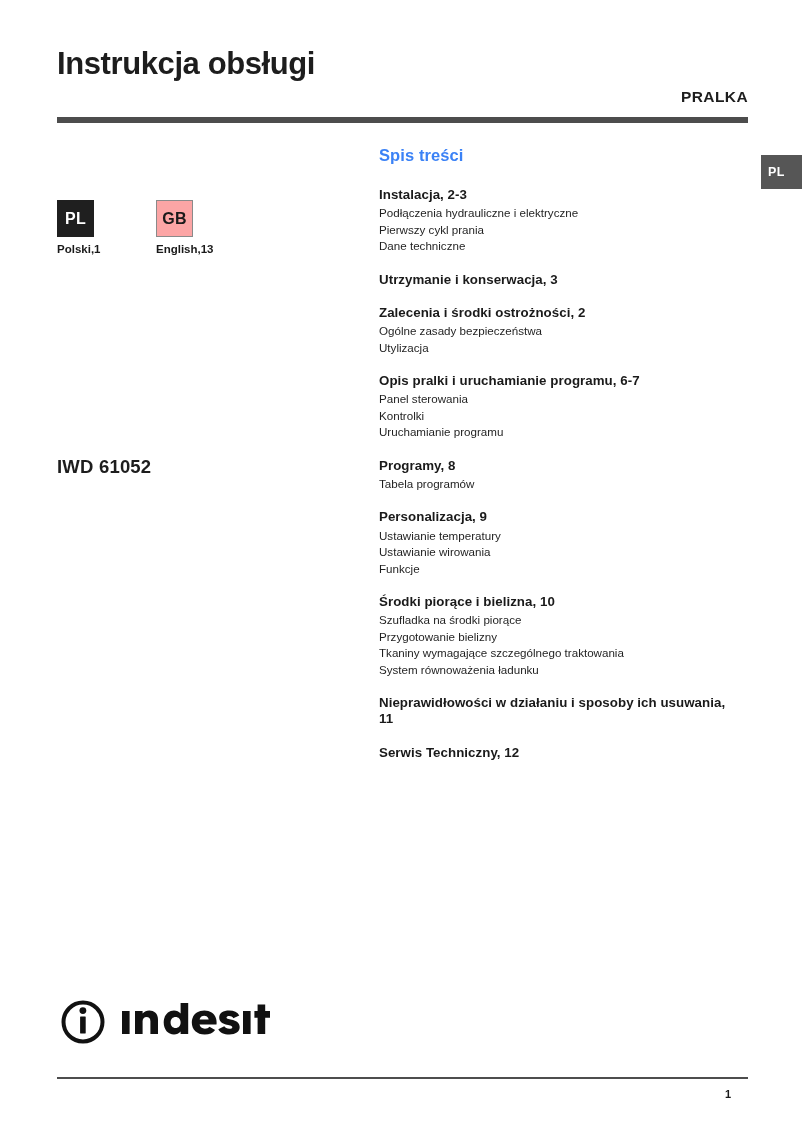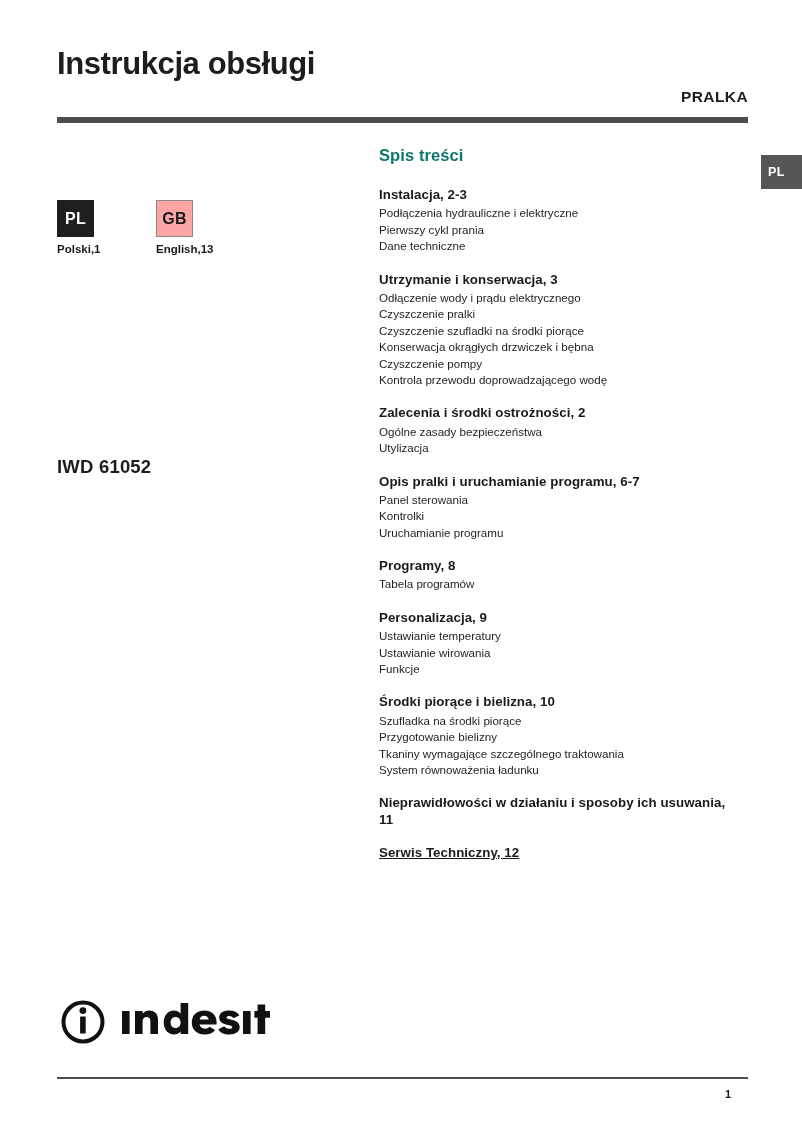--- a/index.html
+++ b/index.html
@@ -120,30 +120,29 @@
   
   .toc {
     position: absolute;
     left: 379px;
     top: 146px;
     width: 360px;
   }
   .toc-title {
     font-size: 16.5px;
     font-weight: bold;
-    color: #0f766e;
+    color: #3b82f6;
     margin: 0 0 22px 0;
     letter-spacing: 0.1px;
   }
   .toc-section {
     margin-bottom: 17px;
   }
   .toc-section:last-child {
     margin-bottom: 4px;
-    text-decoration: underline;
   }
   .toc-heading {
     font-size: 13.3px;
     font-weight: bold;
     color: #1a1a1a;
     line-height: 1.23;
     margin-bottom: 2px;
     letter-spacing: 0.05px;
   }
   .toc-items {
@@ -228,28 +227,20 @@
         <div class="toc-section">
           <div class="toc-heading">Instalacja, 2-3</div>
           <ul class="toc-items">
             <li>Podłączenia hydrauliczne i elektryczne</li>
             <li>Pierwszy cykl prania</li>
             <li>Dane techniczne</li>
           </ul>
         </div>
         <div class="toc-section">
           <div class="toc-heading">Utrzymanie i konserwacja, 3</div>
-          <ul class="toc-items">
-            <li>Odłączenie wody i prądu elektrycznego</li>
-            <li>Czyszczenie pralki</li>
-            <li>Czyszczenie szufladki na środki piorące</li>
-            <li>Konserwacja okrągłych drzwiczek i bębna</li>
-            <li>Czyszczenie pompy</li>
-            <li>Kontrola przewodu doprowadzającego wodę</li>
-          </ul>
         </div>
         <div class="toc-section">
           <div class="toc-heading">Zalecenia i środki ostrożności, 2</div>
           <ul class="toc-items">
             <li>Ogólne zasady bezpieczeństwa</li>
             <li>Utylizacja</li>
           </ul>
         </div>
         <div class="toc-section">
           <div class="toc-heading">Opis pralki i uruchamianie programu, 6-7</div>

